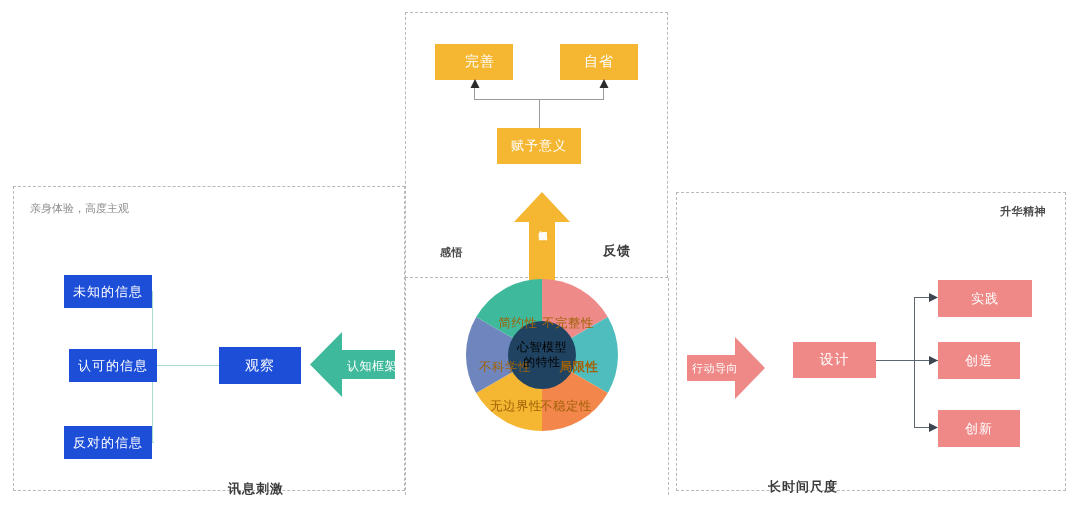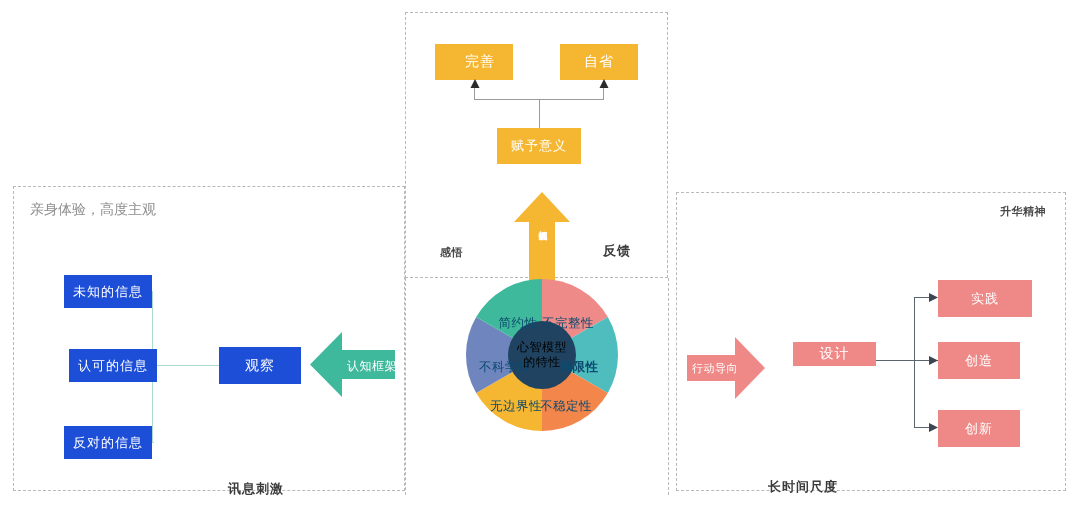--- a/index.html
+++ b/index.html
@@ -31,21 +31,21 @@
     box-sizing:border-box;
     white-space:nowrap;
   }
   .node.teal{background:#1d4ed8;}
   .node.yellow{background:#F5B731;}
   .node.salmon{background:#EE8987;}
 
   
   .caption{
     position:absolute;
-    font-size:14px;
+    font-size:11px;
     color:#8c8c8c;
     white-space:nowrap;
   }
   .caption.bold{
     font-weight:bold;
     color:#3b3b3b;
     font-size:13px;
     letter-spacing:1px;
     margin-top:40px;
   }
@@ -61,21 +61,21 @@
   .ln-gray{position:absolute;background:#9a9a9a;}
   .ln-dark{position:absolute;background:#5b6570;}
 
   
   .bigarrow{position:absolute;}
 
   
   .donut-wrap{position:absolute;}
   .donut-label{
     position:absolute;
-    color:#0c4a6e;
+    color:#a16207;
     font-size:12.5px;
     white-space:nowrap;
     letter-spacing:.5px;
     text-align:center;
     transform:translate(-50%,-50%);
     pointer-events:none;
   }
   .donut-center-text{
     position:absolute;
     left:50%;top:50%;
@@ -218,21 +218,21 @@
   <div class="caption bold-sm" style="left:1000px;top:204px;">升华精神</div>
   <div class="caption bold" style="left:768px;top:438px;">长时间尺度</div>
 
   <div class="bigarrow" style="left:687px;top:337px;width:78px;height:62px;">
     <svg width="78" height="62" viewBox="0 0 78 62">
       <polygon points="0,18 48,18 48,0 78,31 48,62 48,44 0,44" fill="#EE8987"></polygon>
     </svg>
   </div>
   <div class="arrow-label" style="left:692px;top:361px;font-size:11px;">行动导向</div>
 
-  <div class="node salmon" style="left:793px;top:342px;width:83px;height:24px;font-size:14px;">
+  <div class="node salmon" style="left:793px;top:342px;width:83px;height:36px;font-size:14px;">
     <span>设计</span>
   </div>
 
   <div class="ln-dark" style="left:876px;top:360px;width:62px;height:1.2px;"></div>
   <div class="ln-dark" style="left:914px;top:297px;width:1.2px;height:130px;"></div>
   <div class="ln-dark" style="left:914px;top:297px;width:18px;height:1.2px;"></div>
   <div class="ln-dark" style="left:914px;top:360px;width:18px;height:1.2px;"></div>
   <div class="ln-dark" style="left:914px;top:427px;width:18px;height:1.2px;"></div>
 
   <svg class="abs" style="left:929px;top:293px;width:9px;height:9px;" viewBox="0 0 9 9">

